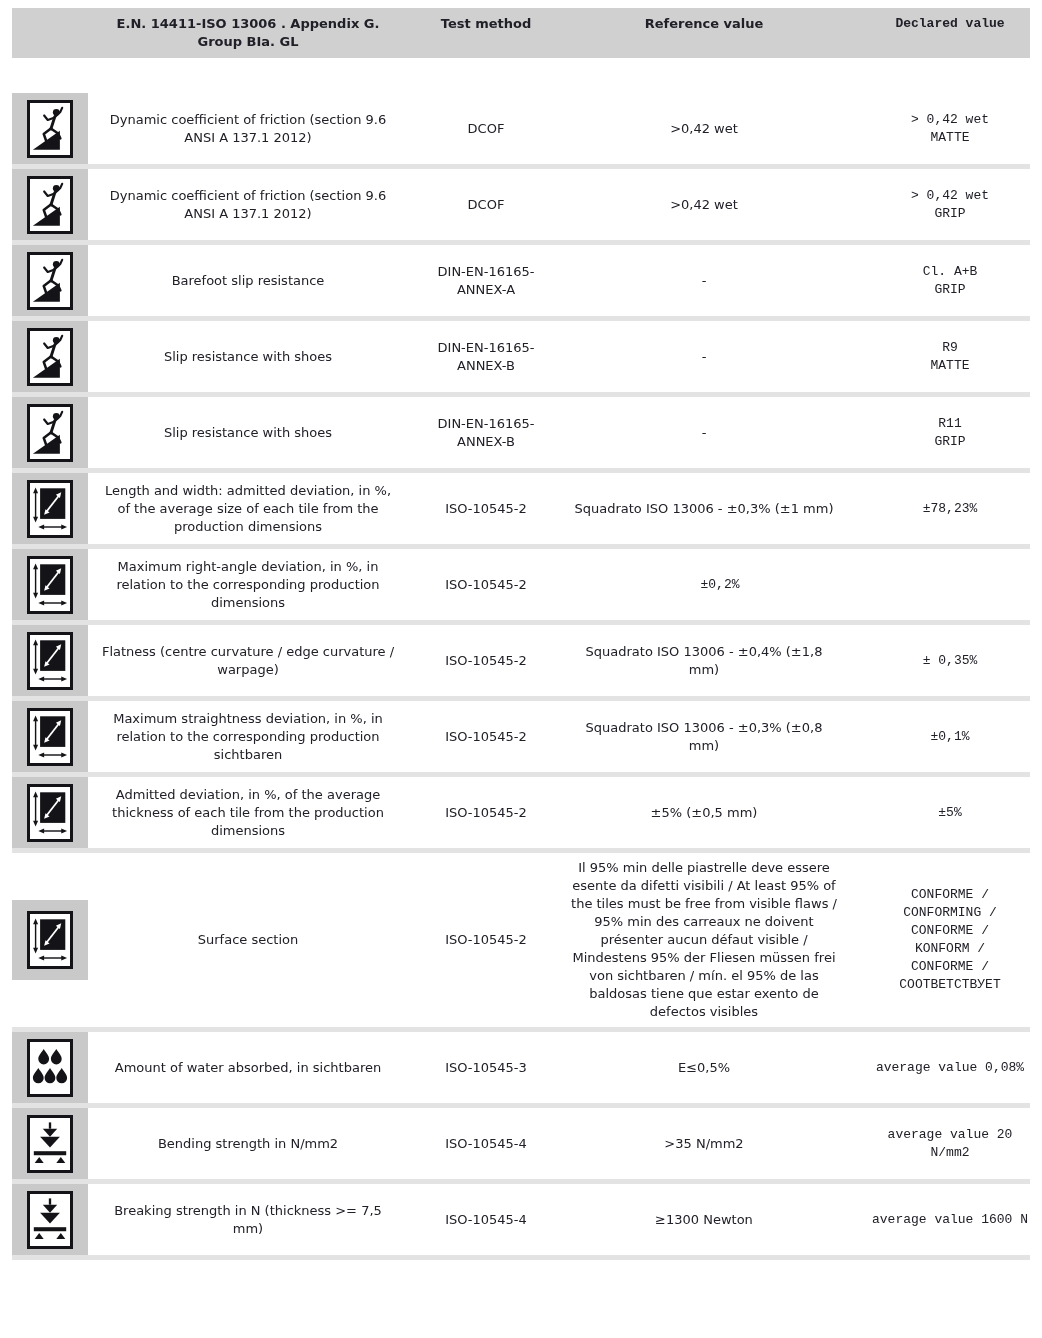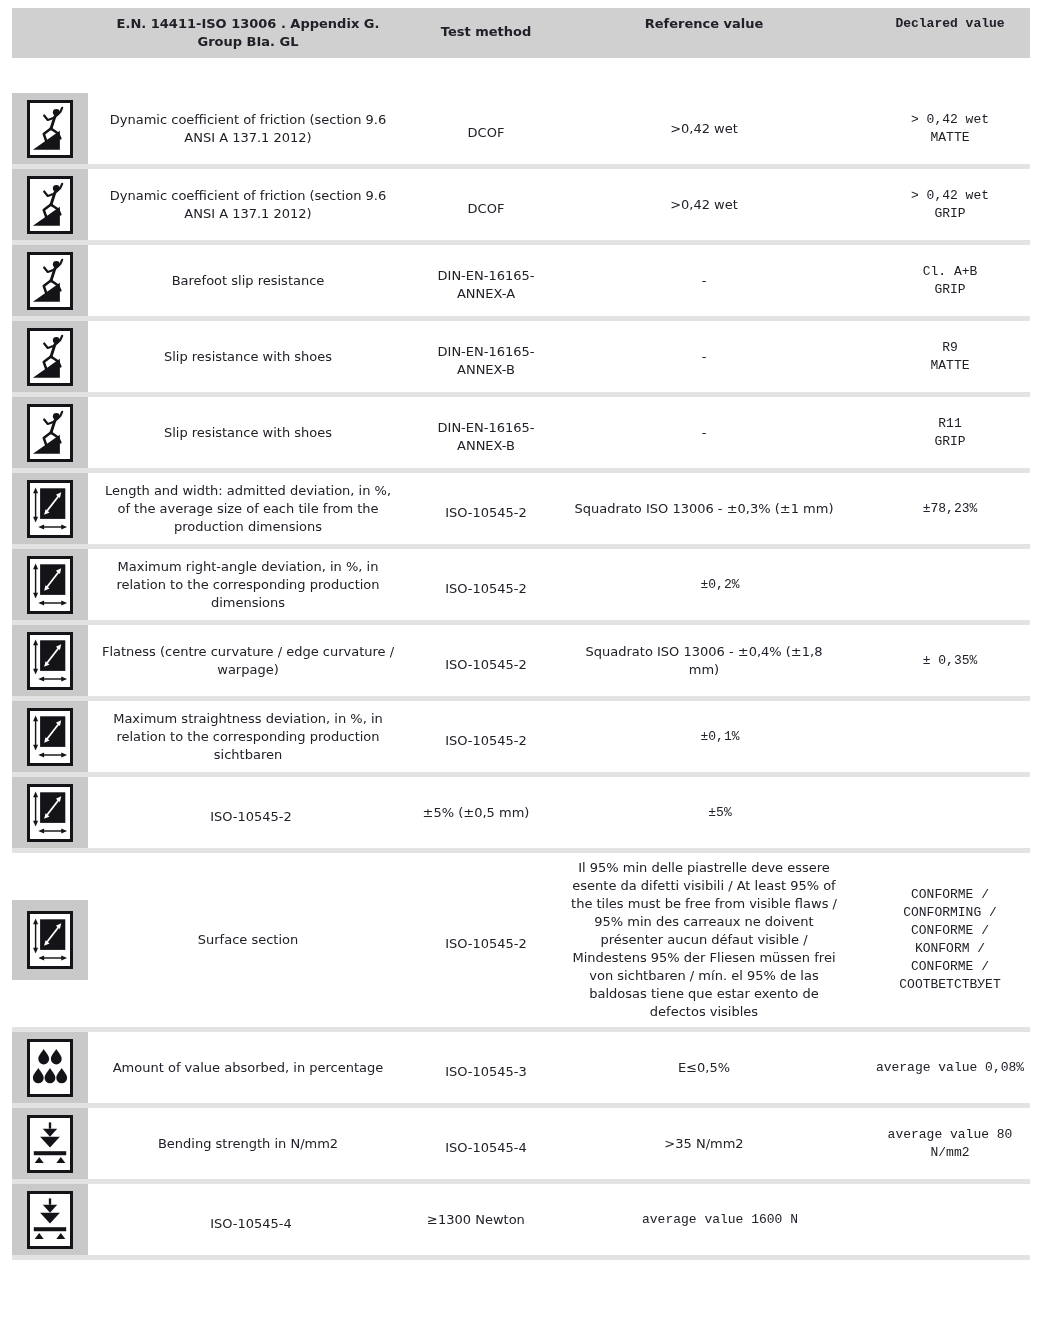--- a/index.html
+++ b/index.html
@@ -21,21 +21,21 @@
   .page{margin:8px 12px 0 12px;width:1018px;text-align:center;}
 
   
   .thead,.row{
     display:grid;
     grid-template-columns:88px 314px 156px 300px 160px;
     align-items:center;
   }
   .c-icon{align-self:stretch;}
   .c-desc{padding-right:18px;}
-  .c-test{padding-right:12px;white-space:pre-line;margin-top:8px;}
+  .c-test{padding-right:12px;white-space:pre-line;}
   .c-ref{padding-right:32px;}
   .c-decl{white-space:pre-line;font-family:Liberation Mono, monospace;}
 
   .thead{
     background:var(--header-bg);
     min-height:50px;
     align-items:start;
     padding:7px 0 6px 0;
     font-weight:bold;
   }
@@ -275,40 +275,42 @@
               <polygon points="32.5,6.5 31,12.8 26.5,9.2" fill="#ffffff"></polygon>
               <polygon points="13.5,31.5 15,25.2 19.5,28.8" fill="#ffffff"></polygon>
               <line x1="12" y1="45" x2="34" y2="45" stroke="#141418" stroke-width="1.6"></line>
               <polygon points="7,45 13.5,42.2 13.5,47.8" fill="#141418"></polygon>
               <polygon points="39,45 32.5,42.2 32.5,47.8" fill="#141418"></polygon>
             </svg>
           </span>
     </div>
     <div class="c-desc">Maximum straightness deviation, in %, in relation to the corresponding production sichtbaren</div>
     <div class="c-test">ISO-10545-2</div>
+    <div class="c-ref">Squadrato ISO 13006 - ±0,3% (±0,8 mm)</div>
     <div class="c-decl">±0,1%</div>
   </div>
 
   <div class="row">
     <div class="c-icon icon-cell">
       <span class="icon-box">
             <svg width="36" height="46" viewBox="0 0 40 50">
               <line x1="4" y1="6" x2="4" y2="35" stroke="#141418" stroke-width="1.6"></line>
               <polygon points="4,1 1.2,7.5 6.8,7.5" fill="#141418"></polygon>
               <polygon points="4,40 1.2,33.5 6.8,33.5" fill="#141418"></polygon>
               <rect x="9" y="2" width="28" height="34" fill="#141418"></rect>
               <line x1="16" y1="28" x2="30" y2="10" stroke="#ffffff" stroke-width="2"></line>
               <polygon points="32.5,6.5 31,12.8 26.5,9.2" fill="#ffffff"></polygon>
               <polygon points="13.5,31.5 15,25.2 19.5,28.8" fill="#ffffff"></polygon>
               <line x1="12" y1="45" x2="34" y2="45" stroke="#141418" stroke-width="1.6"></line>
               <polygon points="7,45 13.5,42.2 13.5,47.8" fill="#141418"></polygon>
               <polygon points="39,45 32.5,42.2 32.5,47.8" fill="#141418"></polygon>
             </svg>
           </span>
     </div>
+    <div class="c-desc">Admitted deviation, in %, of the average thickness of each tile from the production dimensions</div>
     <div class="c-test">ISO-10545-2</div>
     <div class="c-ref">±5% (±0,5 mm)</div>
     <div class="c-decl">±5%</div>
   </div>
 
   <div class="row row--tall">
     <div class="c-icon icon-cell">
       <span class="icon-box">
             <svg width="36" height="46" viewBox="0 0 40 50">
               <line x1="4" y1="6" x2="4" y2="35" stroke="#141418" stroke-width="1.6"></line>
@@ -342,21 +344,21 @@
               <g fill="#141418">
                 <path transform="translate(13,4)" d="M0,0 C2.8,4.5 6,7.5 6,11 A6,6 0 1,1 -6,11 C-6,7.5 -2.8,4.5 0,0 Z"></path>
                 <path transform="translate(27,4)" d="M0,0 C2.8,4.5 6,7.5 6,11 A6,6 0 1,1 -6,11 C-6,7.5 -2.8,4.5 0,0 Z"></path>
                 <path transform="translate(7,25)" d="M0,0 C2.8,4.5 6,7.5 6,11 A6,6 0 1,1 -6,11 C-6,7.5 -2.8,4.5 0,0 Z"></path>
                 <path transform="translate(20,25)" d="M0,0 C2.8,4.5 6,7.5 6,11 A6,6 0 1,1 -6,11 C-6,7.5 -2.8,4.5 0,0 Z"></path>
                 <path transform="translate(33,25)" d="M0,0 C2.8,4.5 6,7.5 6,11 A6,6 0 1,1 -6,11 C-6,7.5 -2.8,4.5 0,0 Z"></path>
               </g>
             </svg>
           </span>
     </div>
-    <div class="c-desc">Amount of value absorbed, in percentage</div>
+    <div class="c-desc">Amount of water absorbed, in sichtbaren</div>
     <div class="c-test">ISO-10545-3</div>
     <div class="c-ref">E≤0,5%</div>
     <div class="c-decl">average value 0,08%</div>
   </div>
 
   <div class="row">
     <div class="c-icon icon-cell">
       <span class="icon-box">
             <svg width="36" height="46" viewBox="0 0 40 50">
               <g fill="#141418">
@@ -366,38 +368,39 @@
                 <rect x="2" y="33" width="36" height="4.5"></rect>
                 <polygon points="3,46 13,46 8,39.5"></polygon>
                 <polygon points="27,46 37,46 32,39.5"></polygon>
               </g>
             </svg>
           </span>
     </div>
     <div class="c-desc">Bending strength in N/mm2</div>
     <div class="c-test">ISO-10545-4</div>
     <div class="c-ref">&gt;35 N/mm2</div>
-    <div class="c-decl">average value 80
+    <div class="c-decl">average value 20
 N/mm2</div>
   </div>
 
   <div class="row">
     <div class="c-icon icon-cell">
       <span class="icon-box">
             <svg width="36" height="46" viewBox="0 0 40 50">
               <g fill="#141418">
                 <rect x="18.7" y="1" width="2.6" height="7"></rect>
                 <polygon points="12,8 28,8 20,17"></polygon>
                 <polygon points="9,17 31,17 20,29"></polygon>
                 <rect x="2" y="33" width="36" height="4.5"></rect>
                 <polygon points="3,46 13,46 8,39.5"></polygon>
                 <polygon points="27,46 37,46 32,39.5"></polygon>
               </g>
             </svg>
           </span>
     </div>
+    <div class="c-desc">Breaking strength in N (thickness &gt;= 7,5 mm)</div>
     <div class="c-test">ISO-10545-4</div>
     <div class="c-ref">≥1300 Newton</div>
     <div class="c-decl">average value 1600 N</div>
   </div>
 </div>
 
 </div>
 
 </body></html>

